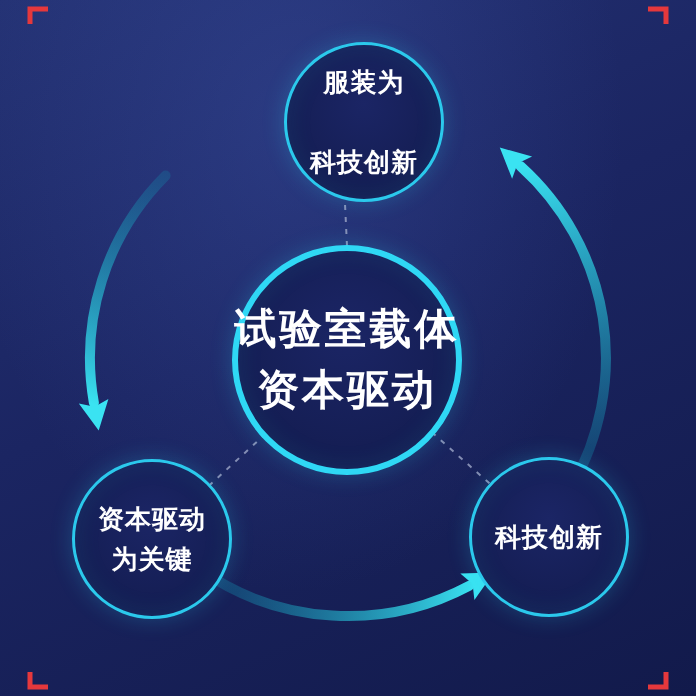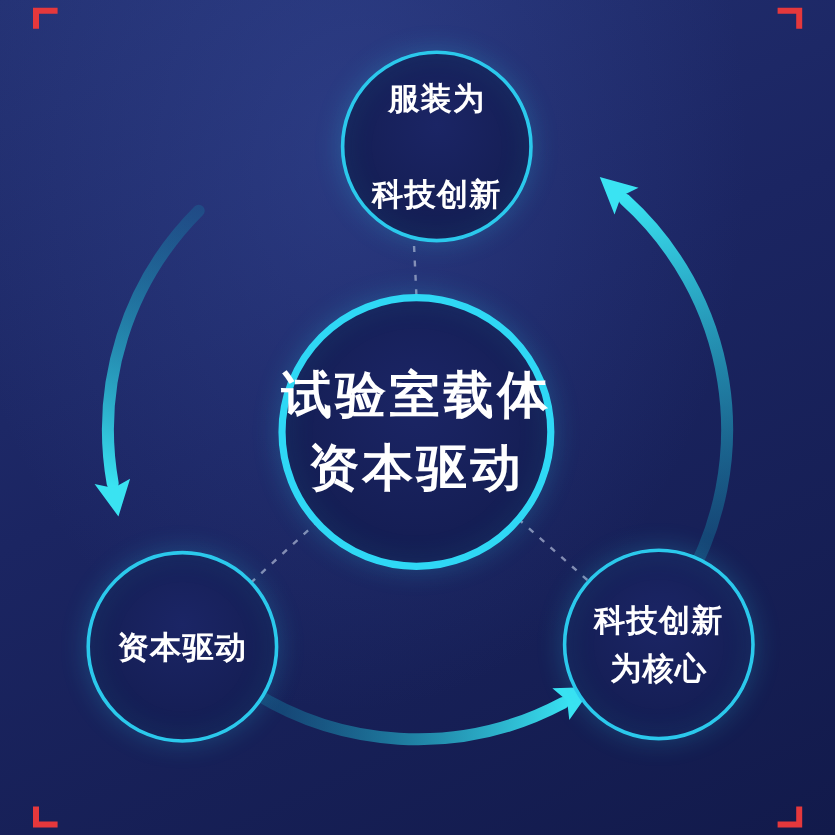--- a/index.html
+++ b/index.html
@@ -105,20 +105,20 @@
     <div class="node-line">科技创新</div>
   </div>
 
   <div class="node node-center">
     <div class="node-line">试验室载体</div>
     <div class="node-line">资本驱动</div>
   </div>
 
   <div class="node node-satellite node-bottom-left">
     <div class="node-line">资本驱动</div>
+    <div class="node-line">为关键</div>
   </div>
 
   <div class="node node-satellite node-bottom-right">
     <div class="node-line">科技创新</div>
-    <div class="node-line">为核心</div>
   </div>
 
 </div>
 
 </body></html>

